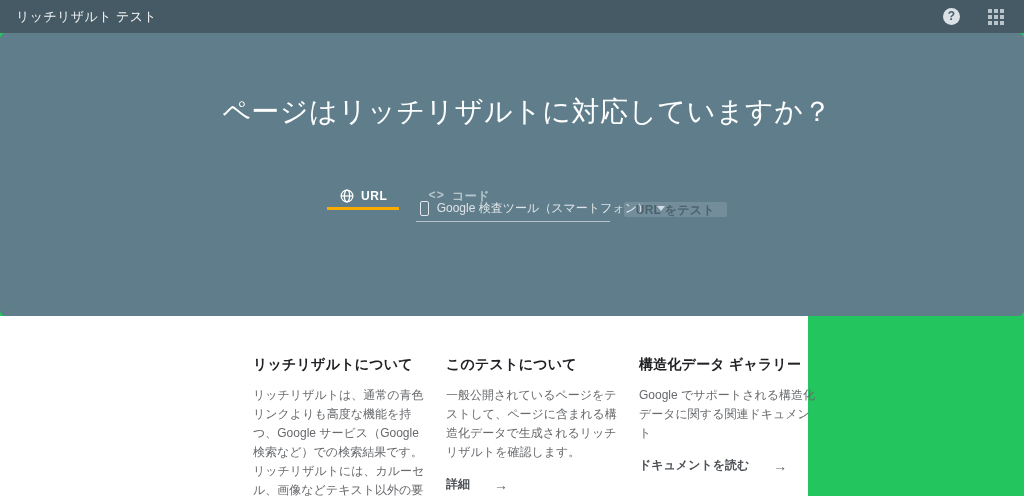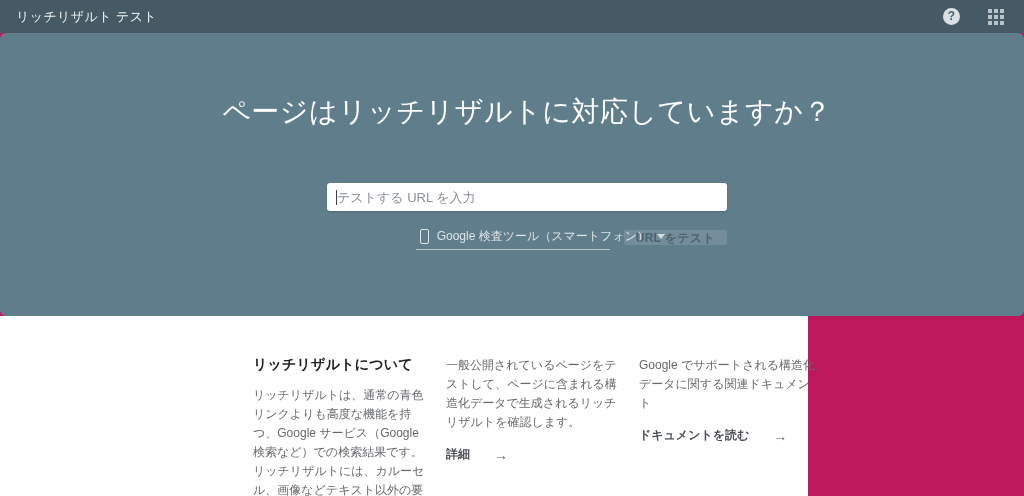--- a/index.html
+++ b/index.html
@@ -1,21 +1,21 @@
 <!DOCTYPE html>
 <html><head>
 <meta charset="utf-8">
 <style>
   * { margin: 0; padding: 0; box-sizing: border-box; }
   html, body { width: 1024px; height: 496px; overflow: hidden; }
   body {
     font-family: "Liberation Sans", "DejaVu Sans", sans-serif;
     background: #ffffff;
   }
-  .page { position: relative; width: 1024px; height: 496px; background: #be185d; }
+  .page { position: relative; width: 1024px; height: 496px; background: #22c55e; }
 
   
   .topbar {
     position: absolute; top: 0; left: 0; width: 1024px; height: 33px;
     background: #455a64; display: flex; align-items: center;
     padding: 0 14px 0 16px;
   }
   .topbar-title {
     color: rgba(255,255,255,0.92); font-size: 13px; letter-spacing: 0.4px;
   }
@@ -148,24 +148,20 @@
               <line x1="2" y1="12" x2="22" y2="12" stroke="#ffffff" stroke-width="2.2"></line>
             </svg>
             <span class="tab-label">URL</span>
           </div>
           <div class="tab tab-code">
             <span class="code-glyph">&lt;&gt;</span>
             <span class="tab-label">コード</span>
           </div>
         </div>
 
-        <div class="url-input-wrap">
-          <input class="url-input" type="text" value="" placeholder="テストする URL を入力" style="">
-          <div class="caret"></div>
-        </div>
 
         <div class="controls">
           <div class="crawler-select">
             <span class="phone-icon"></span>
             <span class="crawler-label">Google 検査ツール（スマートフォン）</span>
             <span class="select-arrow"></span>
           </div>
           <button class="test-btn">URL をテスト</button>
         </div>
       </div>
@@ -174,28 +170,30 @@
 
   <div class="info">
     <div class="info-cols">
 
       <div class="info-col">
         <h3>リッチリザルトについて</h3>
         <p>リッチリザルトは、通常の青色リンクよりも高度な機能を持つ、Google サービス（Google 検索など）での検索結果です。リッチリザルトには、カルーセル、画像などテキスト以外の要素を含めることができます。</p>
       </div>
 
       <div class="info-col">
+        <h3>このテストについて</h3>
         <p>一般公開されているページをテストして、ページに含まれる構造化データで生成されるリッチリザルトを確認します。</p>
         <a class="info-link">
           <span>詳細</span>
           <span class="arrow">→</span>
         </a>
       </div>
 
       <div class="info-col">
+        <h3>構造化データ ギャラリー</h3>
         <p>Google でサポートされる構造化データに関する関連ドキュメント</p>
         <a class="info-link">
           <span>ドキュメントを読む</span>
           <span class="arrow">→</span>
         </a>
       </div>
 
     </div>
   </div>
 

